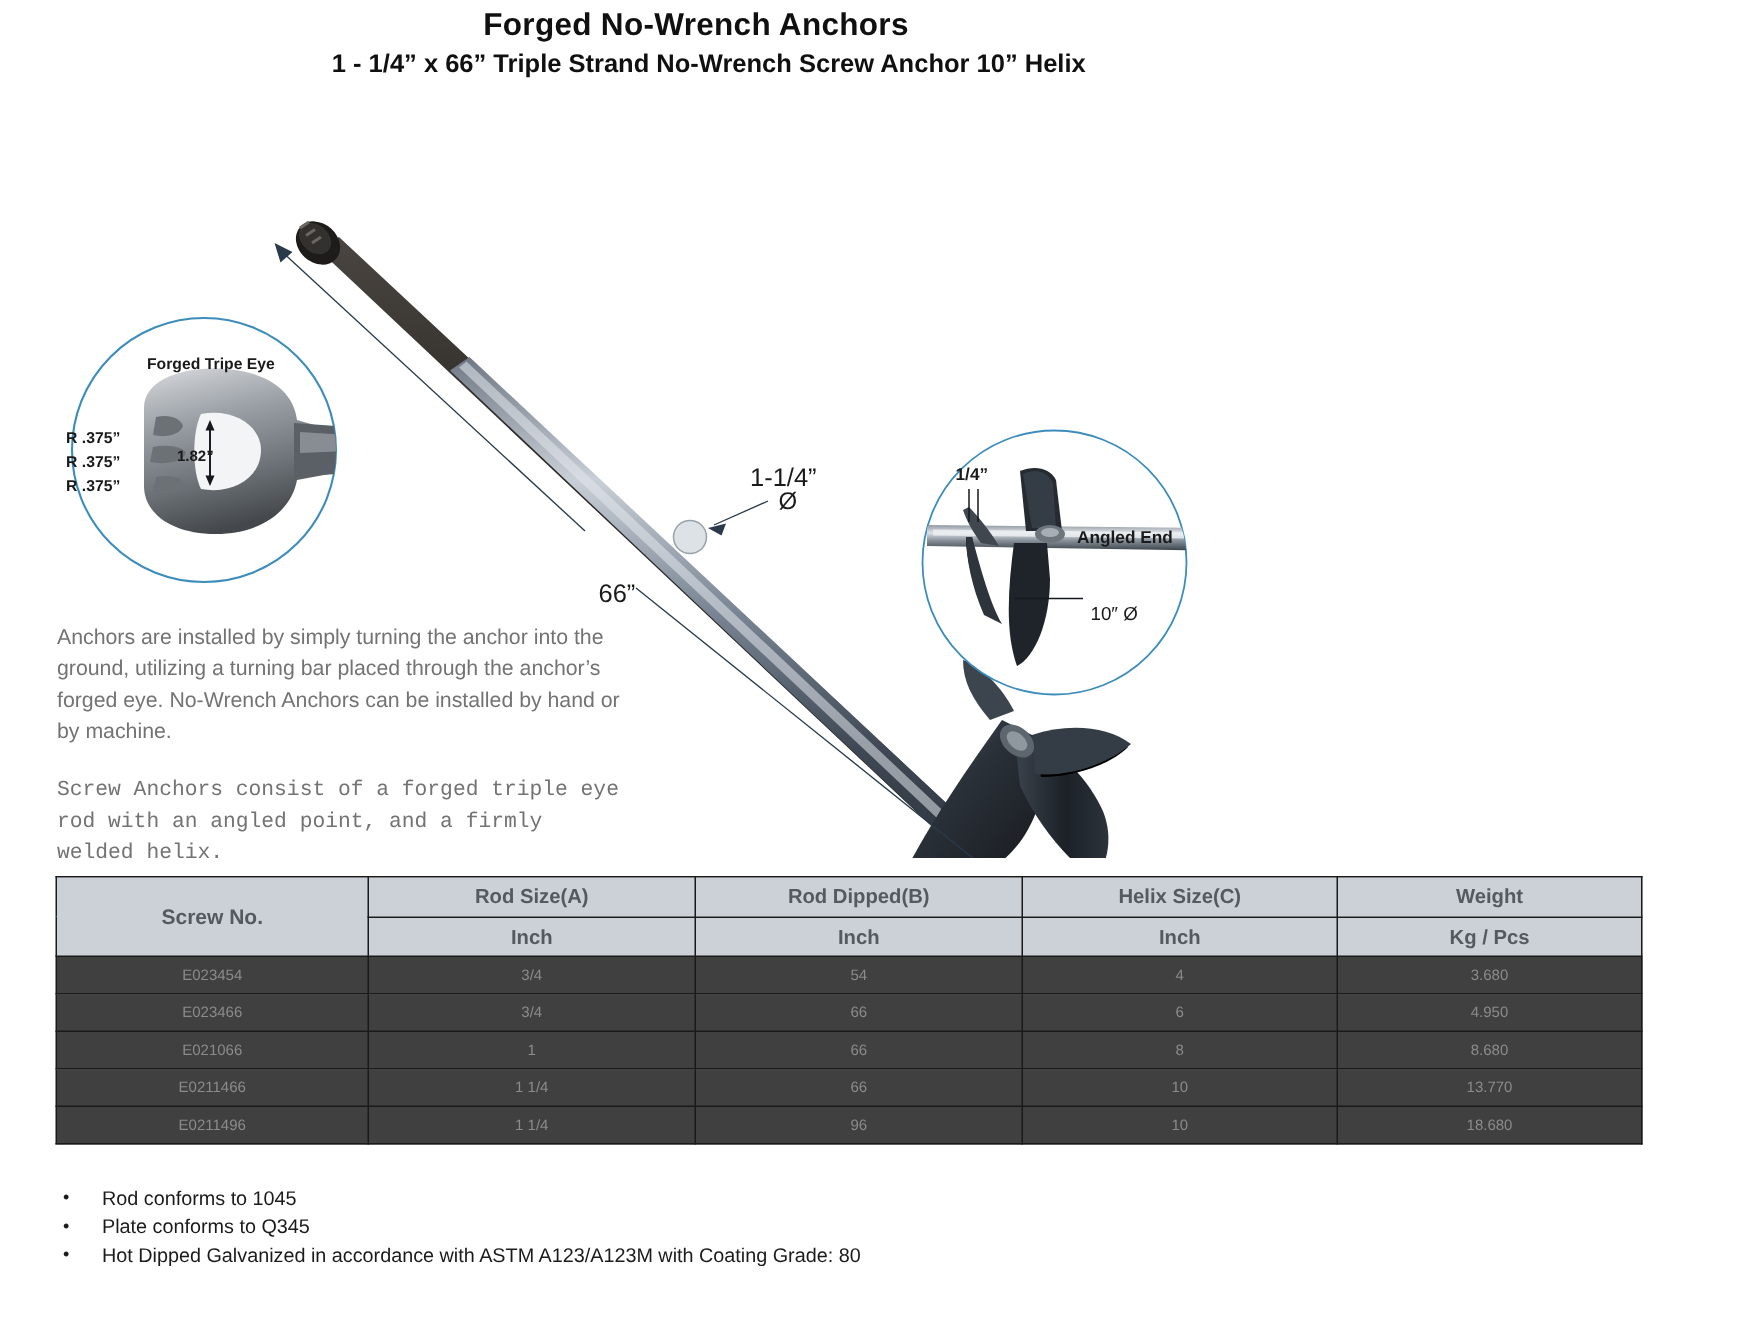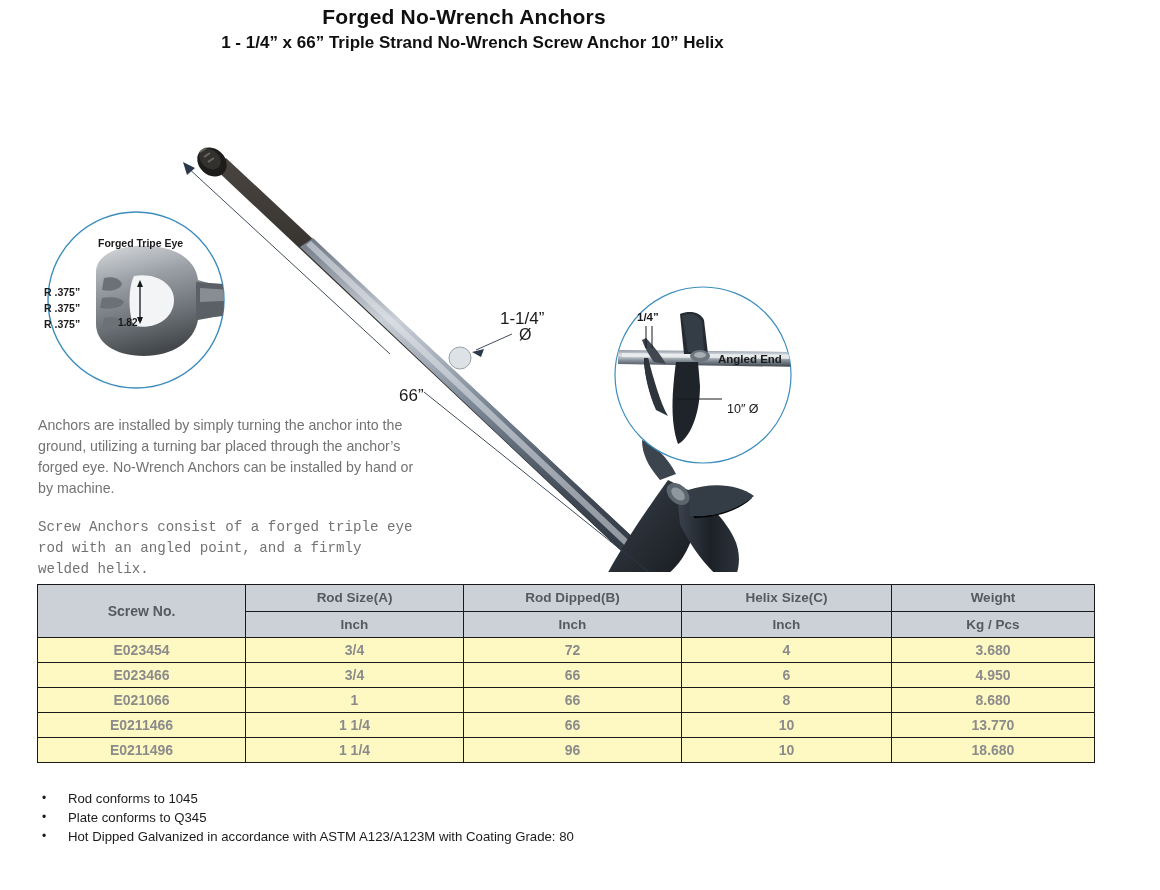--- a/index.html
+++ b/index.html
@@ -54,21 +54,21 @@
   .fig-label {
     position: absolute;
     font-family: "Liberation Sans", sans-serif;
     color: #1a1a1a;
     white-space: nowrap;
   }
   #lbl-forged-tripe-eye { left: 98px; top: 175px; font-size: 10.5px; font-weight: 600; }
   #lbl-r1 { left: 44px; top: 224px; font-size: 10.5px; font-weight: 600; }
   #lbl-r2 { left: 44px; top: 240px; font-size: 10.5px; font-weight: 600; }
   #lbl-r3 { left: 44px; top: 256px; font-size: 10.5px; font-weight: 600; }
-  #lbl-182 { left: 118px; top: 237px; font-size: 10px; font-weight: 600; margin-top: 18px; }
+  #lbl-182 { left: 118px; top: 237px; font-size: 10px; font-weight: 600; }
 
   #lbl-rod-dia { left: 500px; top: 247px; font-size: 17px; font-weight: 500; }
   #lbl-rod-dia-sym { left: 519px; top: 264px; font-size: 16px; font-weight: 400; }
   #lbl-rod-len { left: 399px; top: 324px; font-size: 17px; font-weight: 500; }
 
   #lbl-quarter { left: 637px; top: 249px; font-size: 11.5px; font-weight: 600; }
   #lbl-angled-end { left: 718px; top: 291px; font-size: 11.5px; font-weight: 600; }
   #lbl-helix-dia { left: 727px; top: 340px; font-size: 12.5px; font-weight: 500; }
 
   
@@ -103,25 +103,25 @@
     font-weight: 700;
     height: 25px;
     padding: 0 2px;
   }
   .spec-table thead th.partno {
     font-size: 14px;
     height: 52px;
   }
   .spec-table tbody td {
     color: #8b8b8b;
-    font-size: 14px;
-    font-weight: 700;
+    font-size: 10px;
+    font-weight: 400;
     height: 24px;
     padding: 0 2px;
-    background: #fef9c3;
+    background: #404040;
   }
   col.c-part   { width: 208px; }
   col.c-rods   { width: 218px; }
   col.c-rodl   { width: 218px; }
   col.c-helix  { width: 210px; }
   col.c-weight { width: 203px; }
 
   
   .notes {
     position: absolute;
@@ -333,21 +333,21 @@
       <th>Inch</th>
       <th>Inch</th>
       <th>Inch</th>
       <th>Kg / Pcs</th>
     </tr>
   </thead>
   <tbody>
     <tr>
       <td>E023454</td>
       <td>3/4</td>
-      <td>72</td>
+      <td>54</td>
       <td>4</td>
       <td>3.680</td>
     </tr>
     <tr>
       <td>E023466</td>
       <td>3/4</td>
       <td>66</td>
       <td>6</td>
       <td>4.950</td>
     </tr>

